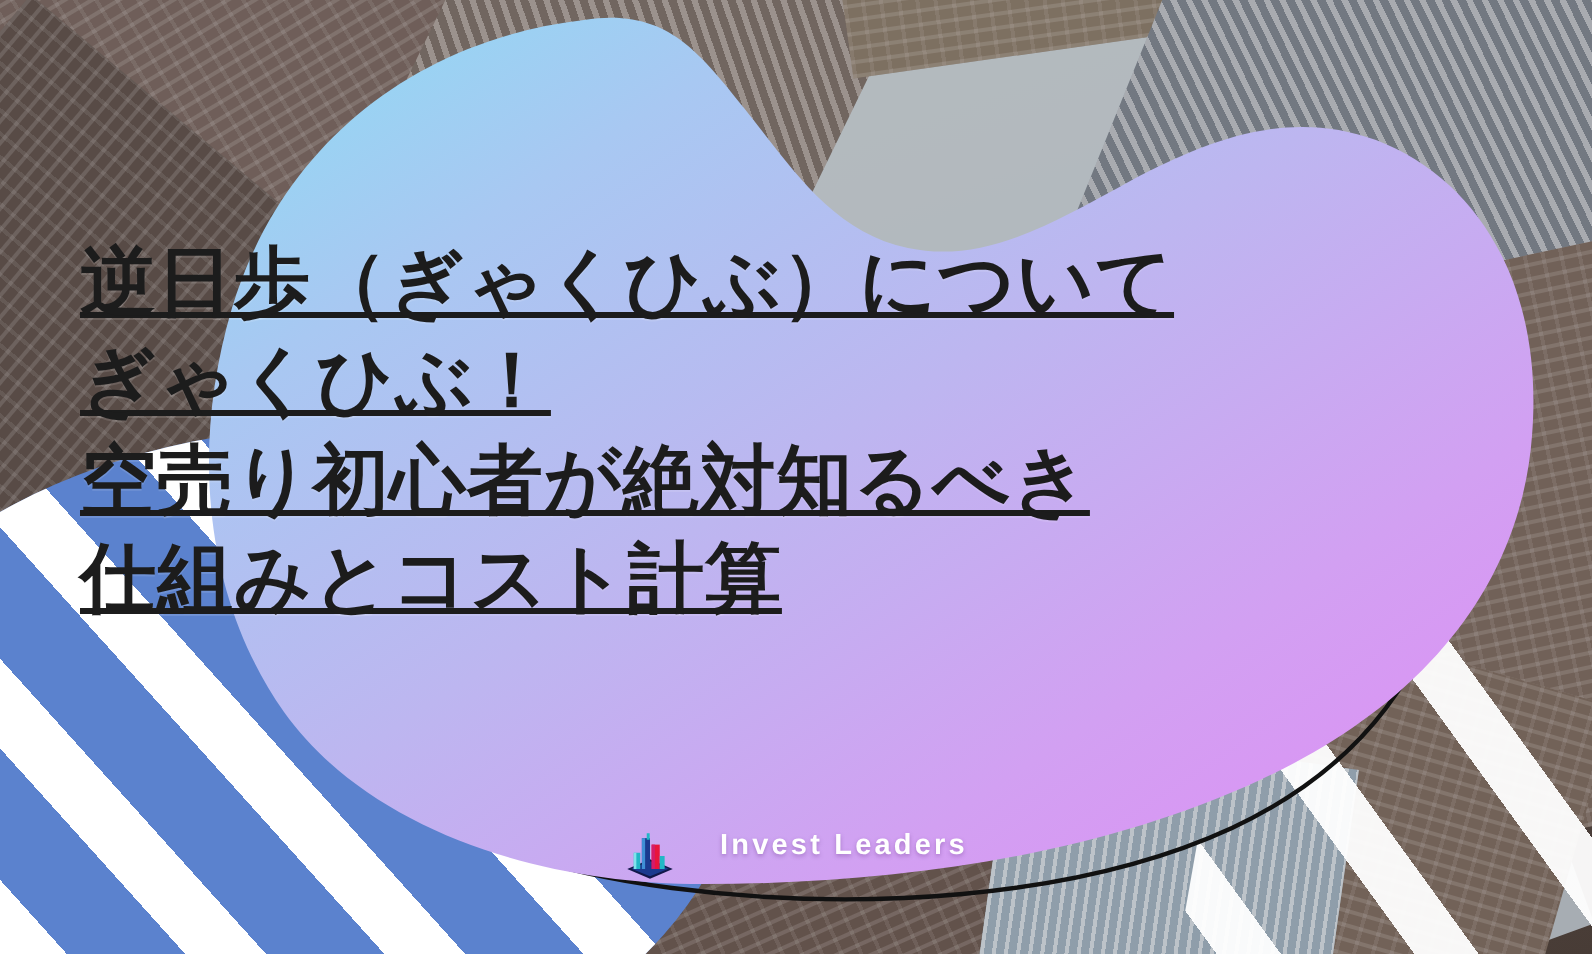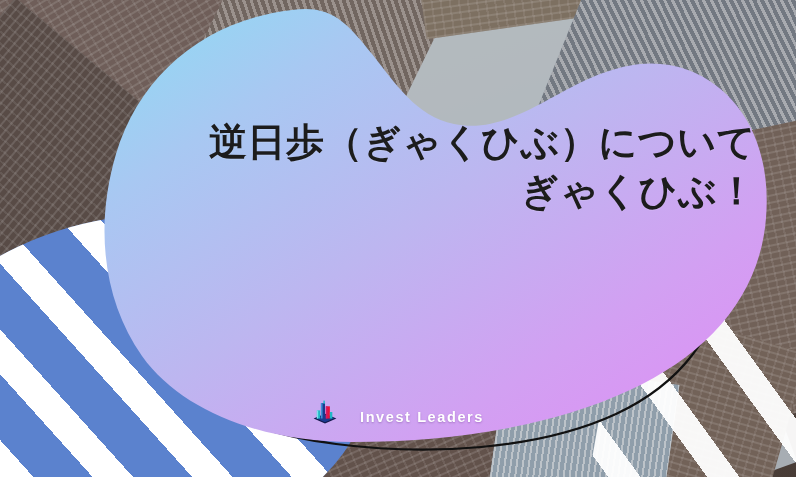--- a/index.html
+++ b/index.html
@@ -155,38 +155,39 @@
     left: 96px; top: 4px;
     width: 672px; height: 440px;
   }
   .grad-blob svg { display: block; width: 100%; height: 100%; }
 
   
   .headline {
     position: absolute;
     left: 0; right: 0;
     top: 118px;
-    text-align: right;
+    text-align: left;
     color: #1c1c1c;
     font-size: 38px;
     line-height: 1.30;
     font-weight: 700;
     letter-spacing: .5px;
     padding: 0 40px;
     text-shadow: 0 1px 0 rgba(255,255,255,.12);
+    text-decoration: underline;
   }
   .headline .ln { display: block; white-space: nowrap; }
 
   
   .logo {
     position: absolute;
     left: 0; right: 0;
-    bottom: 52px;
+    bottom: 36px;
     display: flex;
-    align-items: flex-end;
+    align-items: flex-start;
     justify-content: center;
     gap: 22px;
   }
   .logo-mark {
     width: 26px; height: 26px;
     display: block;
   }
   .logo-text {
     color: #ffffff;
     font-size: 14.5px;
@@ -265,20 +266,22 @@
                C 548,50 508,66 470,86
                C 430,108 396,128 358,120
                C 320,112 300,80 276,50
                C 252,20 236,0 196,6 Z" fill="url(#blobGrad)"></path>
     </svg>
   </div>
 
   <div class="headline">
     <span class="ln">逆日歩（ぎゃくひぶ）について</span>
     <span class="ln">ぎゃくひぶ！</span>
+    <span class="ln">空売り初心者が絶対知るべき</span>
+    <span class="ln">仕組みとコスト計算</span>
   </div>
 
   <div class="logo">
     <svg class="logo-mark" viewBox="0 0 32 32" aria-hidden="true">
 
       <polygon points="16,30 2,24 16,18 30,24" fill="#12184a"></polygon>
       <polygon points="16,28.5 4.5,23.8 16,19.3 27.5,23.8" fill="#1b3a8f"></polygon>
 
       <rect x="6" y="14" width="4" height="10" fill="#21b7c6"></rect>
       <rect x="6" y="14" width="1.6" height="10" fill="#7fe3ec"></rect>

